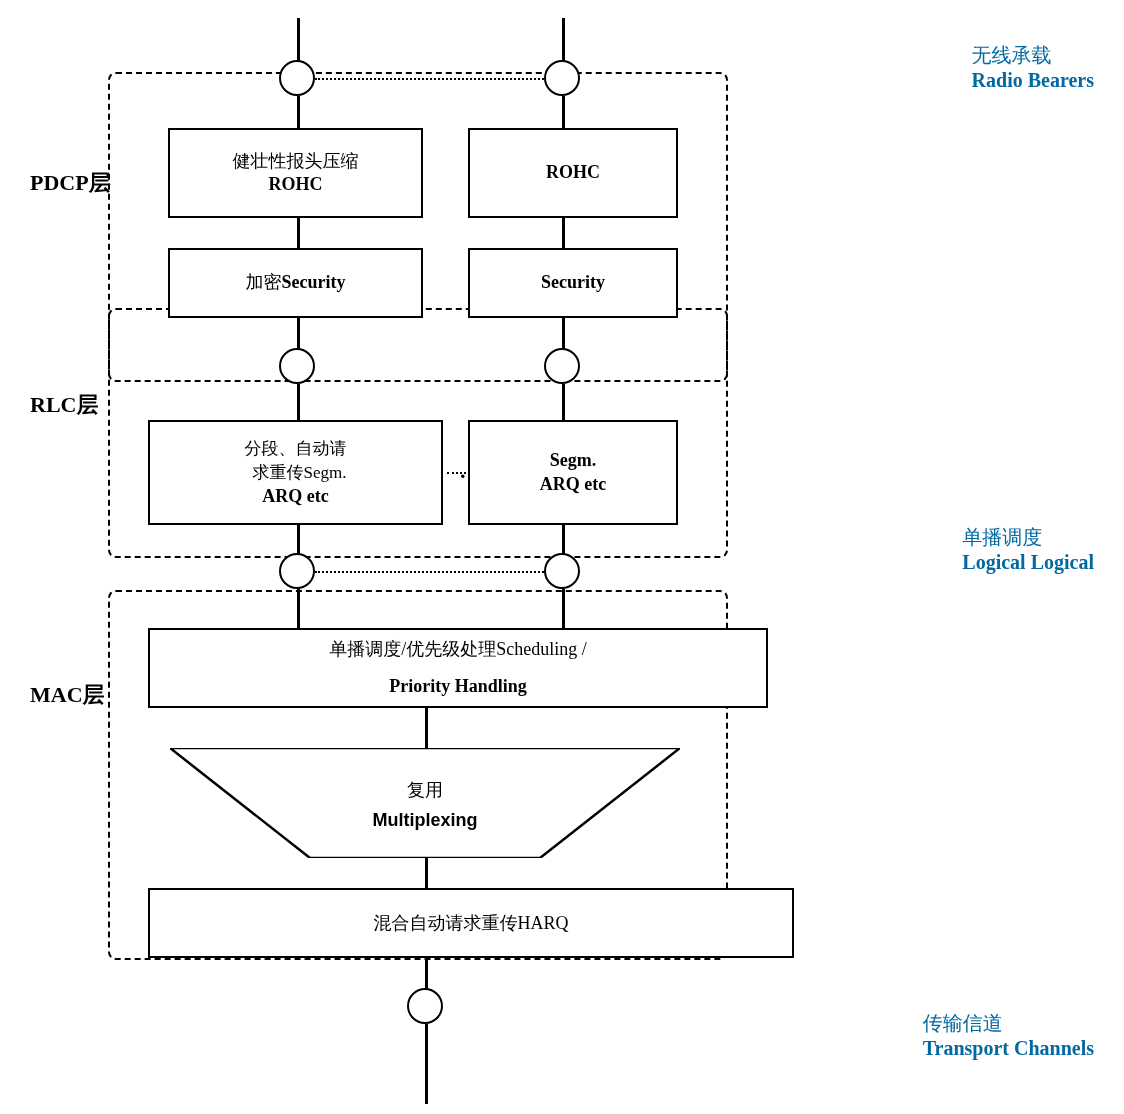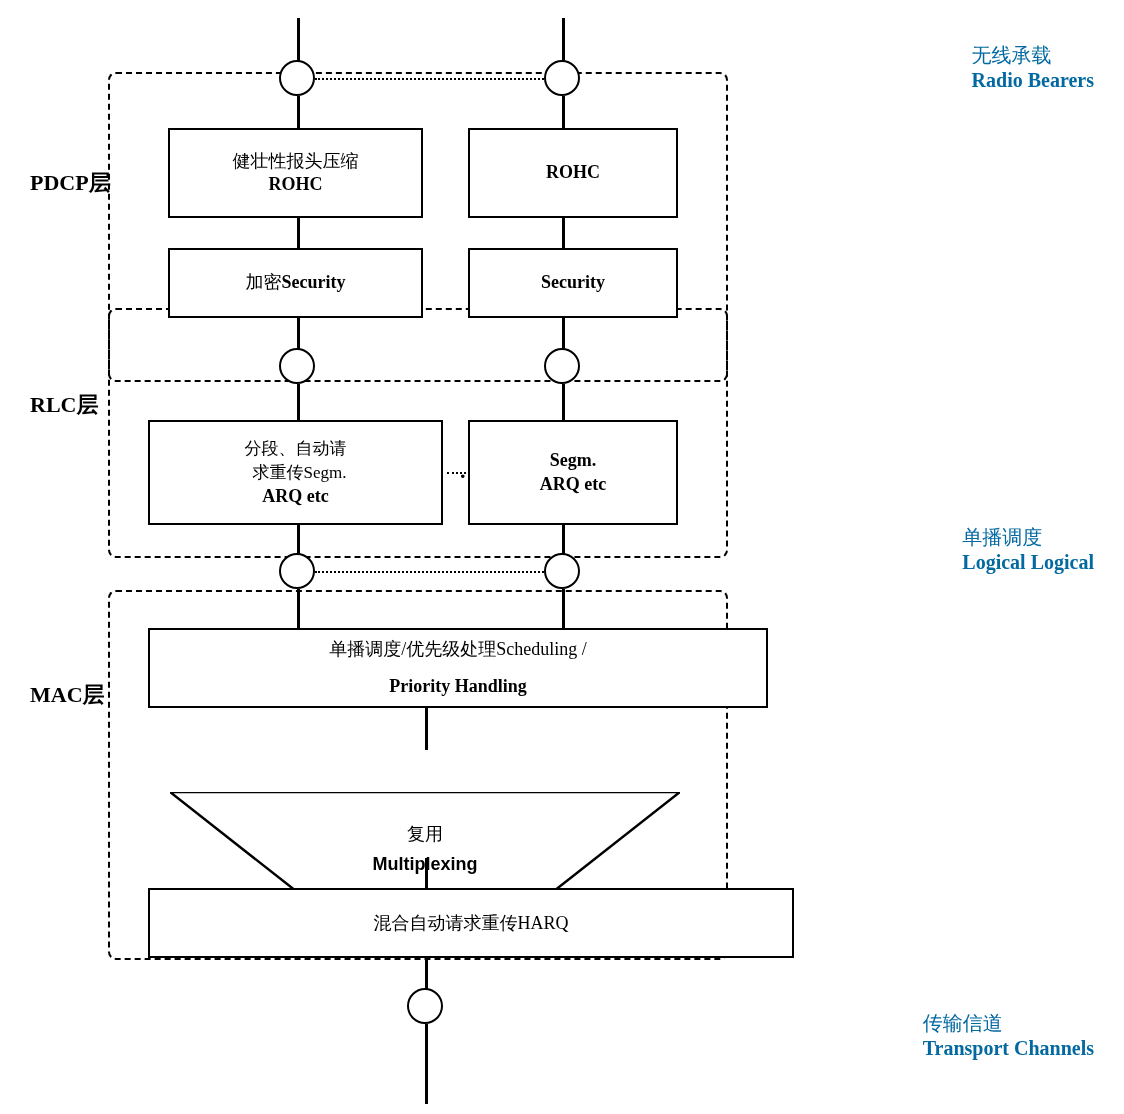--- a/index.html
+++ b/index.html
@@ -86,21 +86,20 @@
     
     .dotted-hline {
       position: absolute;
       height: 0;
       border-top: 2.5px dotted #000;
     }
 
     
     .trapezoid {
       position: absolute;
-      margin-top: 44px;
     }
     .trapezoid svg {
       display: block;
     }
 
     
     .priority-box {
       position: absolute;
       border: 2.5px solid #000;
       background: #fff;

